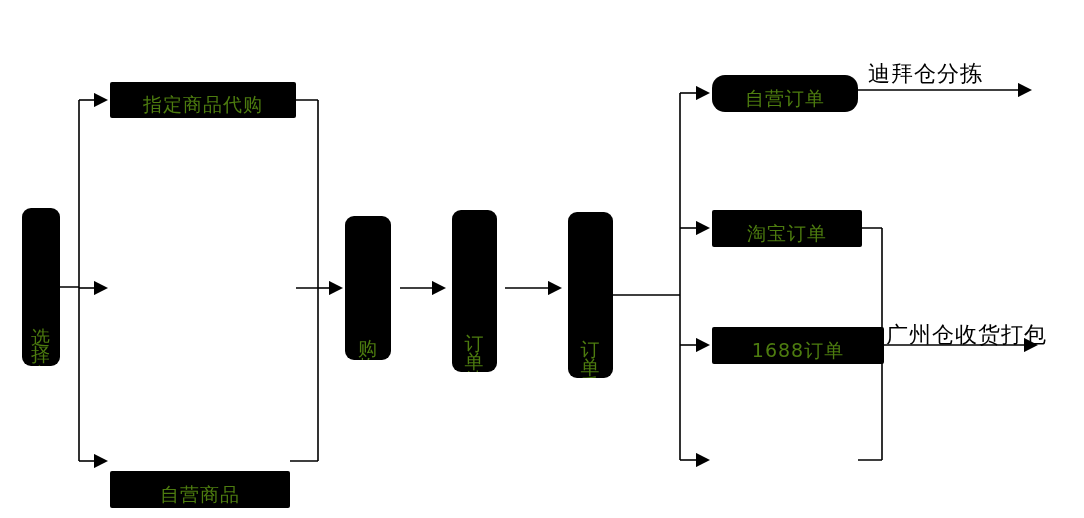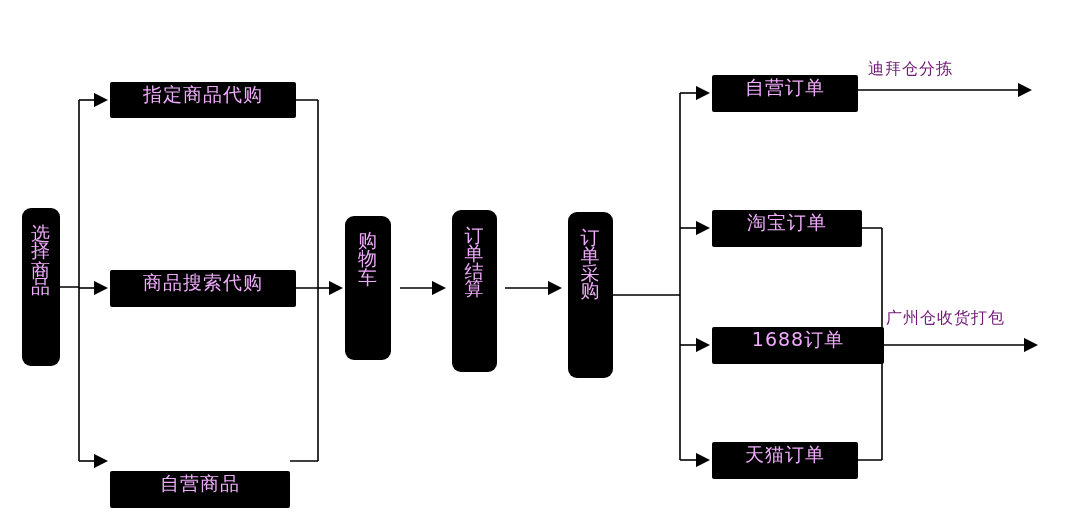--- a/index.html
+++ b/index.html
@@ -21,23 +21,23 @@
     pointer-events: none;
   }
   .ln {
     stroke: #000000;
     stroke-width: 1.6;
     fill: none;
   }
   .node {
     position: absolute;
     background: #000000;
-    color: #f0abfc;
+    color: #4d7c0f;
     display: flex;
-    align-items: flex-start;
+    align-items: flex-end;
     justify-content: center;
     overflow: hidden;
   }
   .node.h {
     border-radius: 2px;
     font-size: 19px;
     letter-spacing: 1px;
     white-space: nowrap;
   }
   .node.v {
@@ -46,22 +46,22 @@
   .node.v .vtext {
     writing-mode: vertical-rl;
     text-orientation: upright;
     font-size: 19px;
     letter-spacing: 18px;
     margin-bottom: -18px; 
     line-height: 1;
   }
   .annotation {
     position: absolute;
-    color: #701a75;
-    font-size: 16px;
+    color: #000000;
+    font-size: 22px;
     letter-spacing: 1px;
     white-space: nowrap;
   }
 </style>
 </head>
 <body>
 
 <div class="canvas">
 
   <svg class="connectors" viewBox="0 0 1084 518" aria-hidden="true">
@@ -91,53 +91,47 @@
   </svg>
 
   <div class="node v" style="left:22px; top:208px; width:38px; height:158px;">
     <span class="vtext">选择商品</span>
   </div>
 
   <div class="node h" style="left:110px; top:82px; width:186px; height:36px;">
     <span>指定商品代购</span>
   </div>
 
-  <div class="node h" style="left:110px; top:270px; width:186px; height:37px;">
-    <span>商品搜索代购</span>
-  </div>
 
   <div class="node h" style="left:110px; top:443px; width:180px; height:37px;margin-top:28px;">
     <span>自营商品</span>
   </div>
 
   <div class="node v" style="left:345px; top:216px; width:46px; height:144px;">
     <span class="vtext">购物车</span>
   </div>
 
   <div class="node v" style="left:452px; top:210px; width:45px; height:162px;">
     <span class="vtext">订单结算</span>
   </div>
 
   <div class="node v" style="left:568px; top:212px; width:45px; height:166px;">
     <span class="vtext">订单采购</span>
   </div>
 
-  <div class="node h" style="left:712px; top:75px; width:146px; height:37px;">
+  <div class="node h" style="left:712px; top:75px; width:146px; height:37px;border-radius:13px;">
     <span>自营订单</span>
   </div>
 
   <div class="node h" style="left:712px; top:210px; width:150px; height:37px;">
     <span>淘宝订单</span>
   </div>
 
   <div class="node h" style="left:712px; top:327px; width:172px; height:37px;">
     <span>1688订单</span>
   </div>
 
-  <div class="node h" style="left:712px; top:442px; width:146px; height:37px;">
-    <span>天猫订单</span>
-  </div>
 
   <div class="annotation" style="left:868px; top:59px;">迪拜仓分拣</div>
 
-  <div class="annotation" style="left:886px; top:308px;">广州仓收货打包</div>
+  <div class="annotation" style="left:886px; top:320px;">广州仓收货打包</div>
 
 </div>
 
 </body></html>

